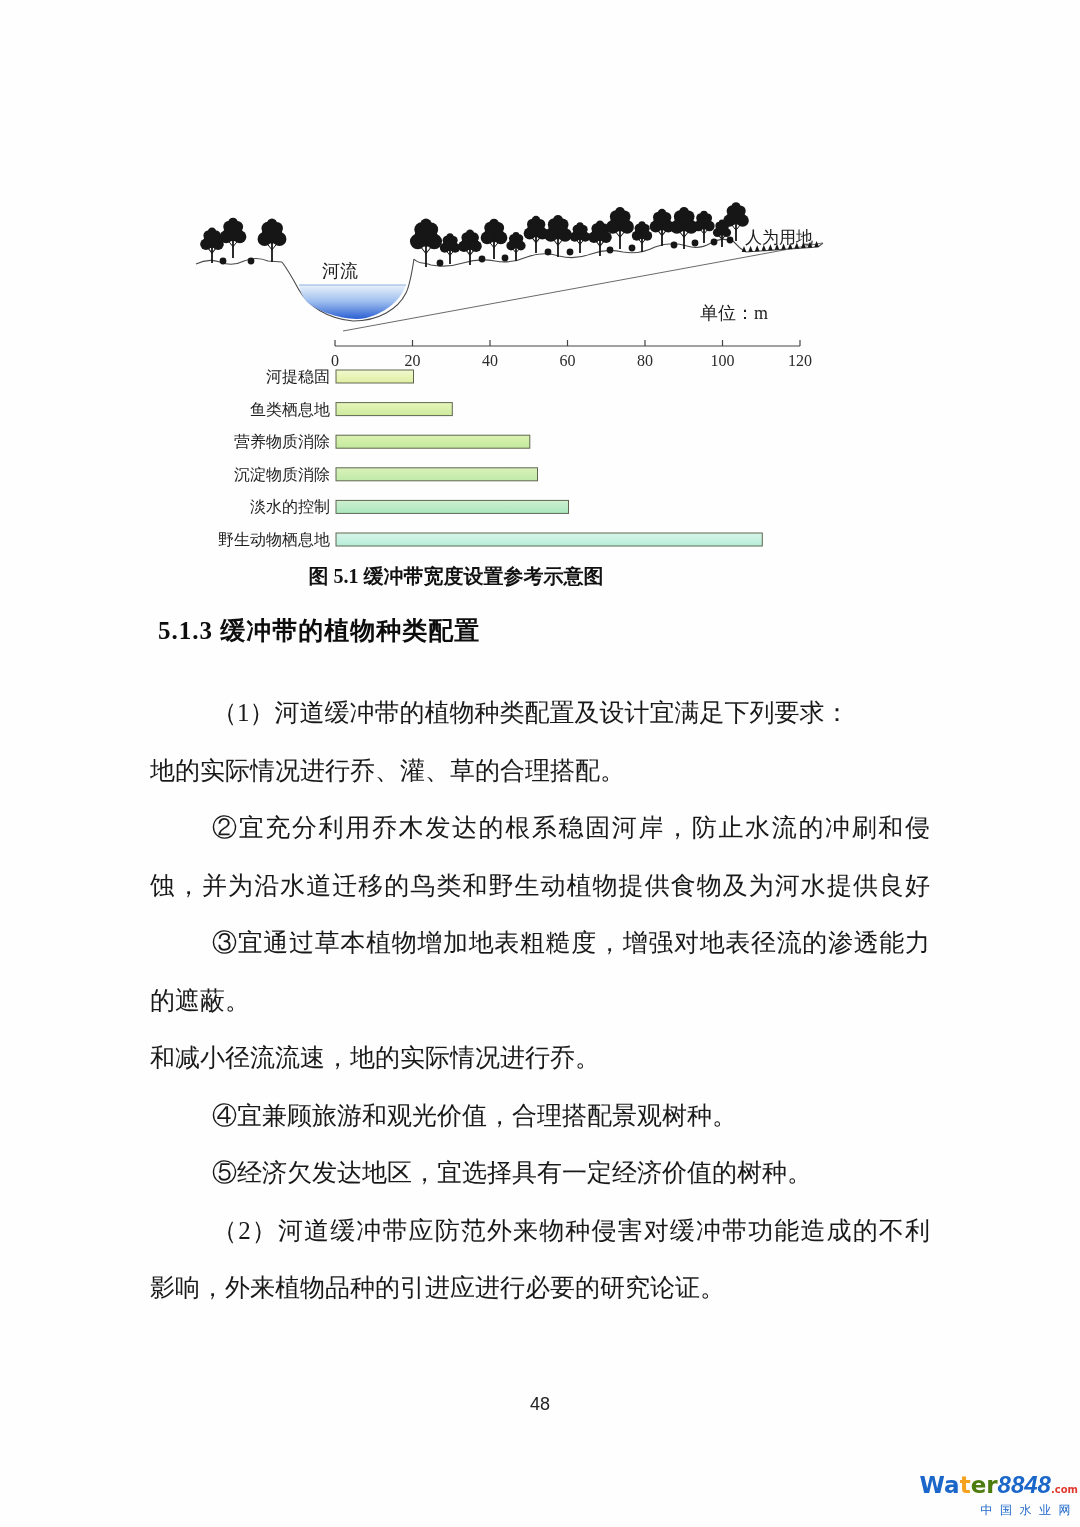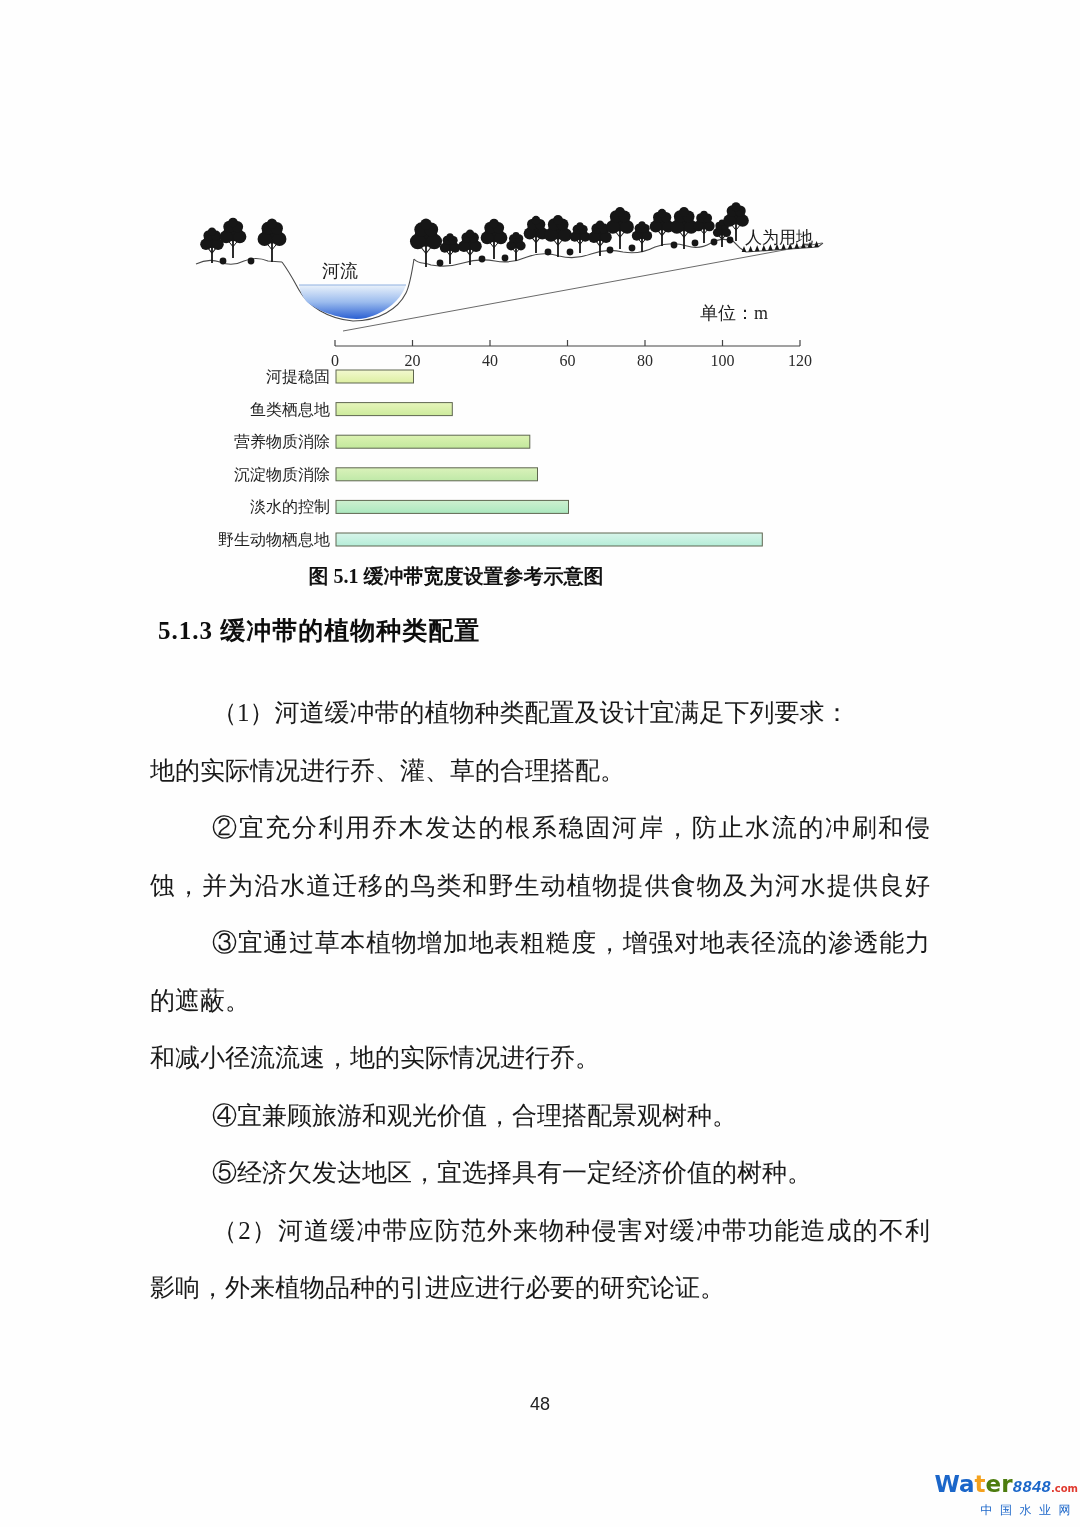--- a/index.html
+++ b/index.html
@@ -17,22 +17,22 @@
   .heading{position:absolute;top:614px;left:158px;font-size:25px;font-weight:700;
            color:#0d0d0d;letter-spacing:1px;}
   .body-text{position:absolute;top:684px;left:150px;width:780px;font-size:25px;color:#191919;}
   .tline{height:57.5px;line-height:57.5px;text-align:left;white-space:normal;}
   .tline.just{text-align:justify;text-align-last:justify;}
   .pagenum{position:absolute;top:1378px;left:0;width:1080px;text-align:center;
            font-size:18px;color:#222;font-family:"Liberation Sans","DejaVu Sans",sans-serif;margin-top:16px;}
   .watermark{position:absolute;top:1472px;right:2px;text-align:right;line-height:1.1;
              font-family:"DejaVu Sans","Liberation Sans",sans-serif;}
   .wm-line1{font-weight:700;font-size:23px;}
-  .wm-8848{font-family:Liberation Mono, monospace;font-style:italic;
-           font-size:16px;font-weight:700;}
+  .wm-8848{font-family:Liberation Sans, sans-serif;font-style:italic;
+           font-size:24px;font-weight:700;}
   .wm-com{font-size:10px;font-weight:700;}
   .wm-line2{font-weight:400;font-size:12px;letter-spacing:7.5px;margin-top:6px;}
 </style>
 </head>
 <body>
 
 <div class="page">
 
   <svg id="fig-svg" class="figure" width="680" height="360" viewBox="170 195 680 360">
     <defs id="fig-defs">

